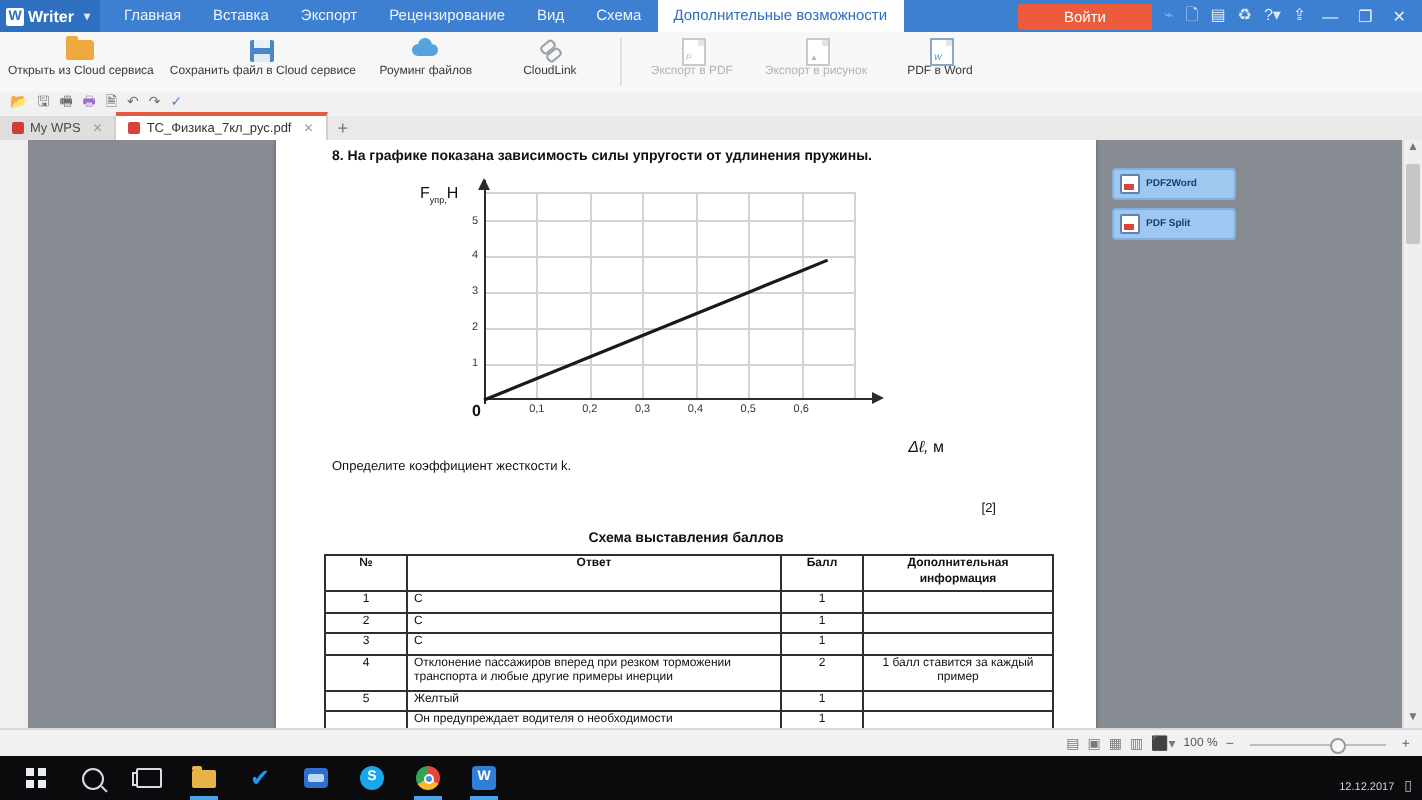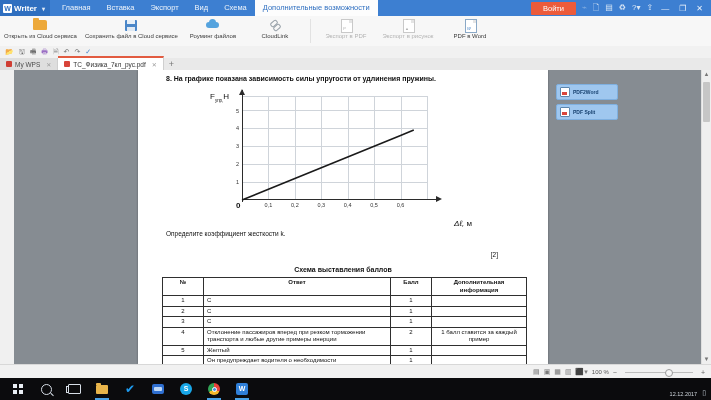--- a/index.html
+++ b/index.html
@@ -30,21 +30,21 @@
   .menu-item{
     font-size:7.5px;color:#eef4fb;padding:0 8px;height:16px;line-height:16px;
     white-space:nowrap;
   }
   .menu-item.active{background:#fdfdfd;color:#2f6fc0;}
   .tb-right{
     position:absolute;right:0;top:0;height:16px;display:flex;align-items:center;gap:6px;
     padding-right:6px;
   }
   .signin{
-    background:#ec5b3b;color:#fff;font-size:7.5px;padding:2px 12px;border-radius:1px;
+    background:#ec5b3b;color:#fff;font-size:7.5px;padding:2px 23px;border-radius:1px;
   }
   .sysicon{font-size:8px;color:#dce8f6;line-height:16px;}
   .sysicon.sep{opacity:.45;}
   .winbtn{font-size:8px;color:#eaf1fa;padding:0 2px;}
 
   
   .ribbon{
     position:absolute;left:0;top:16px;width:711px;height:30px;
     background:#f7f7f7;border-bottom:1px solid #dcdcdc;
     display:flex;align-items:flex-start;padding-top:1px;
@@ -251,20 +251,21 @@
   <div class="titlebar">
     <div class="logo">
       <span class="mark">W</span>
       <span>Writer</span>
       <span class="caret">▾</span>
     </div>
     <div class="menus">
       <div class="menu-item">Главная</div>
       <div class="menu-item">Вставка</div>
       <div class="menu-item">Экспорт</div>
+      <div class="menu-item">Рецензирование</div>
       <div class="menu-item">Вид</div>
       <div class="menu-item">Схема</div>
       <div class="menu-item active">Дополнительные возможности</div>
     </div>
     <div class="tb-right">
       <div class="signin">Войти</div>
       <span class="sysicon sep">⌁</span>
       <span class="sysicon">🗋</span>
       <span class="sysicon">▤</span>
       <span class="sysicon">♻</span>

